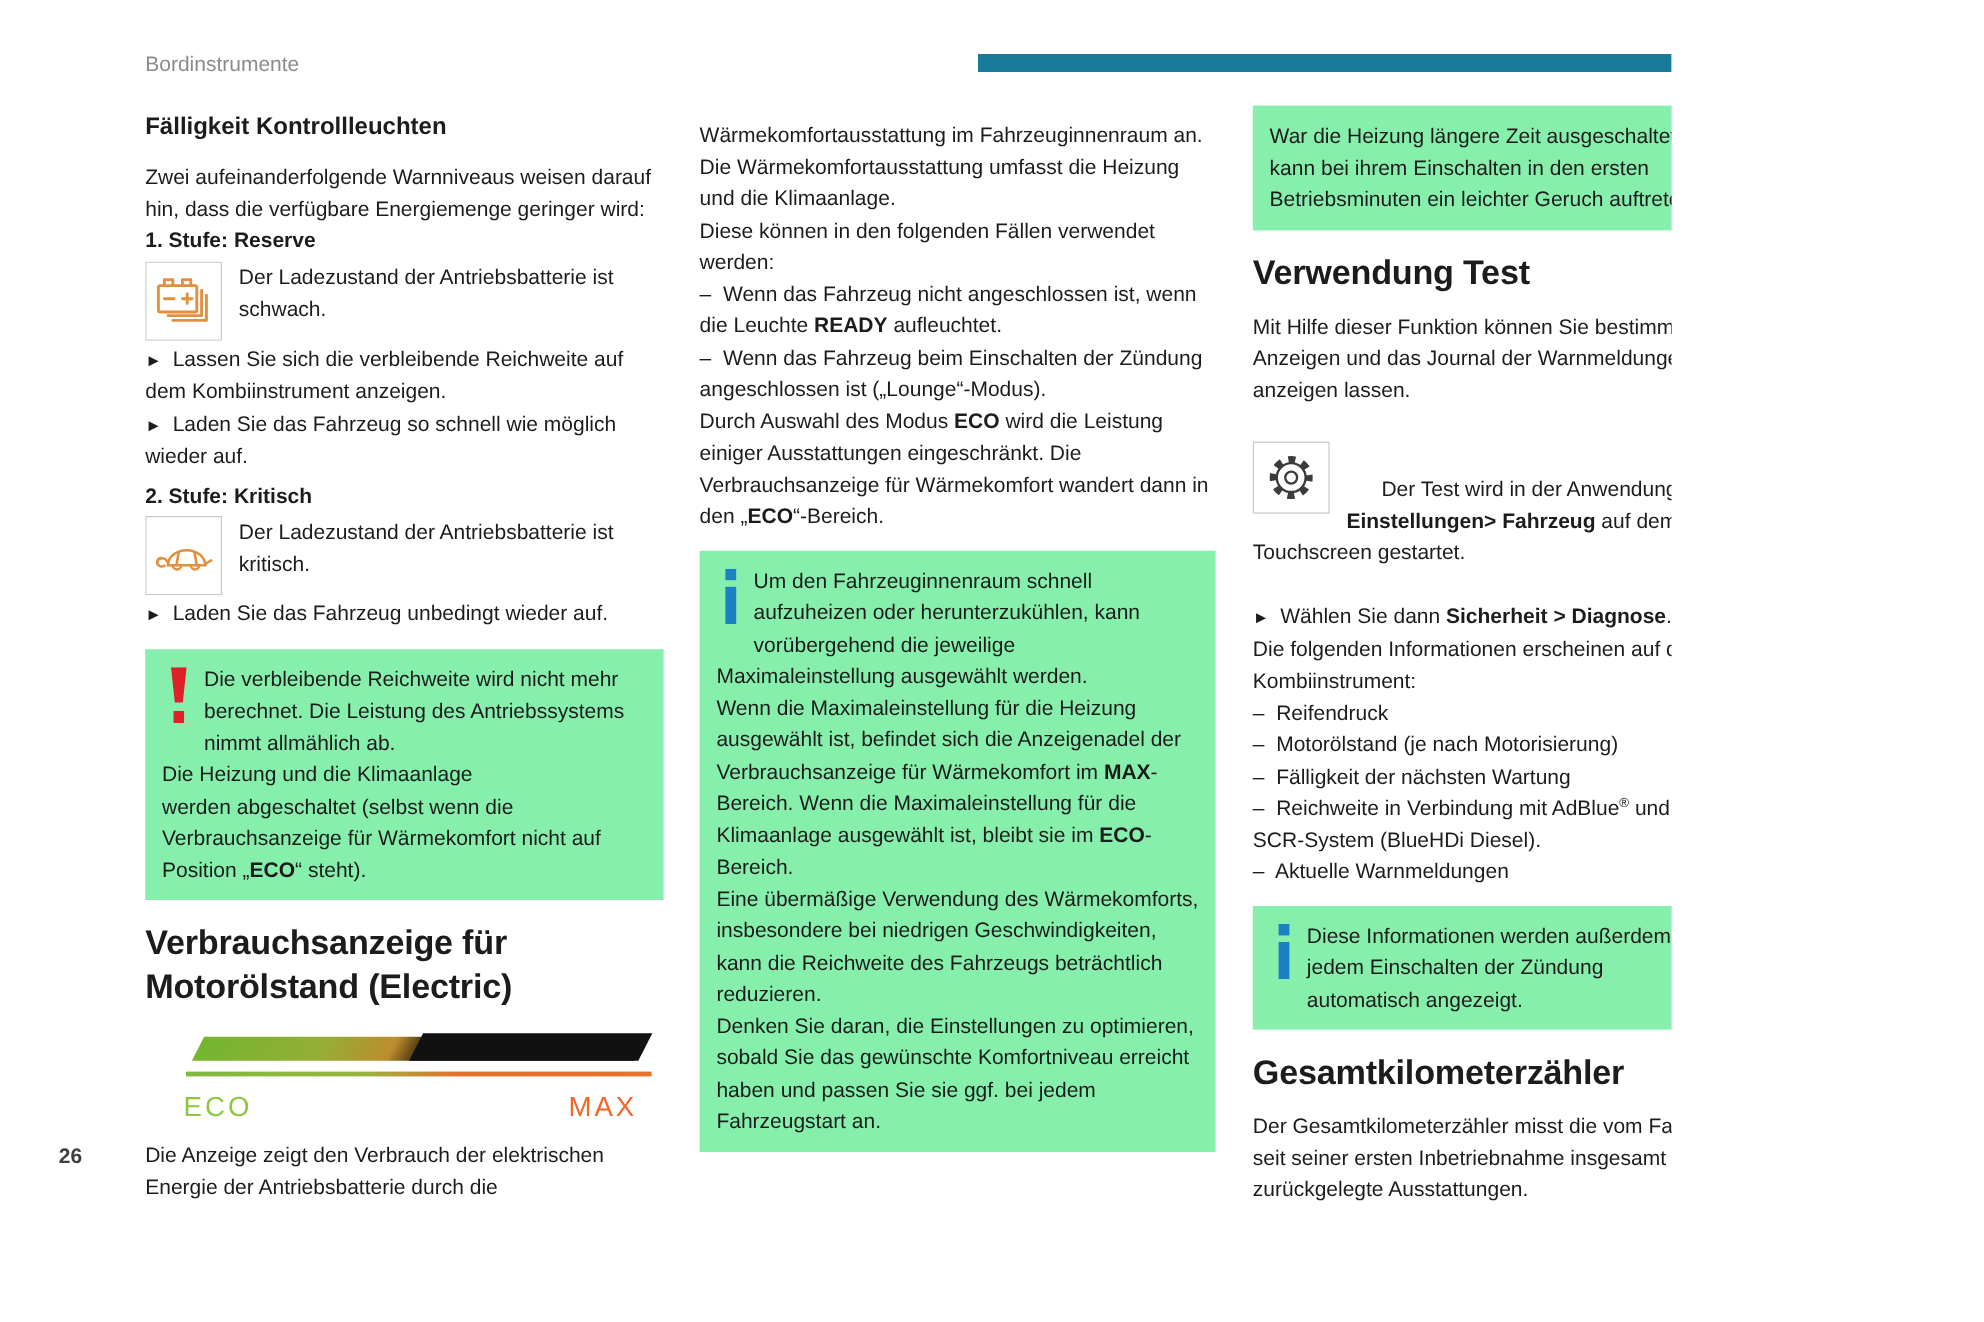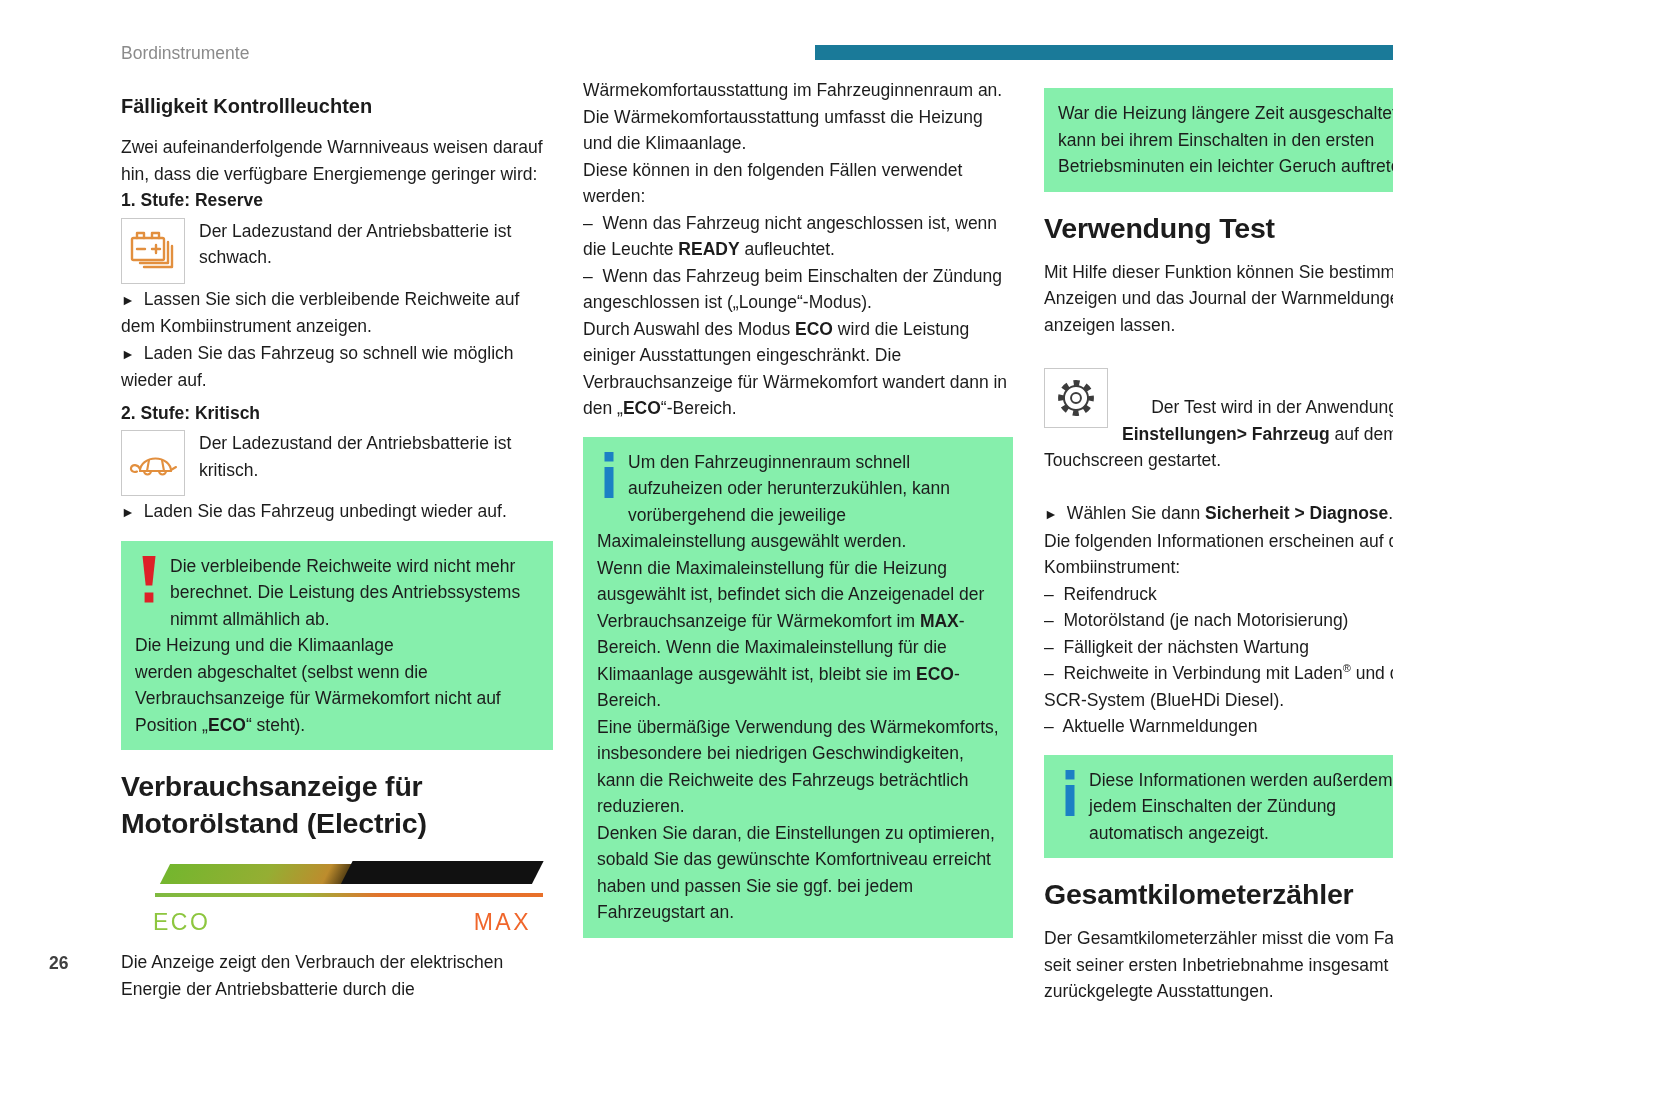--- a/index.html
+++ b/index.html
@@ -5,21 +5,21 @@
   html,body{margin:0;padding:0;background:#fff;}
   .page{position:relative;width:1393px;height:1102px;background:#ffffff;overflow:hidden;
         font-family:"Liberation Sans",sans-serif;color:#1c1c1c;font-size:17.5px;line-height:26.5px;}
   
   .header-label{position:absolute;left:121px;top:40px;color:#8b8b8b;font-size:17.5px;}
   .accent-bar{position:absolute;left:815px;right:0;top:45px;height:15px;background:#1a7a99;}
   .page-number{position:absolute;left:49px;top:950px;font-weight:bold;color:#404040;font-size:17.5px;}
   
   .col{position:absolute;top:92px;}
   #col1{left:121px;width:432px;}
-  #col2{left:583px;width:430px;top:77px;}
+  #col2{left:583px;width:430px;top:99px;}
   #col3{left:1044px;width:430px;top:86px;}
   p{margin:0;}
   .b{font-weight:bold;}
   .sup{font-size:11px;vertical-align:super;line-height:0;}
   .pre{white-space:pre-wrap;}
   .h1{font-size:28.5px;line-height:37px;font-weight:bold;margin:18px 0 12px;letter-spacing:-0.2px;}
   .h2{font-size:20px;line-height:24px;font-weight:bold;margin:2px 0 16px;}
   .stage-label{font-weight:bold;}
   .arrow{font-size:14px;margin-right:9px;}
   .icon-row{overflow:hidden;margin:4px 0 2px;}
@@ -169,21 +169,21 @@
       <span class="pre"><span>Der Test wird in der Anwendung
 </span><span class="b">Einstellungen&gt; Fahrzeug</span><span> auf dem Touchscreen gestartet.</span></span>
     </div>
 
     <p><span class="arrow">►</span><span><span>Wählen Sie dann </span><span class="b">Sicherheit &gt; Diagnose</span><span>.</span></span></p>
 
     <p>Die folgenden Informationen erscheinen auf dem Kombiinstrument:</p>
     <div class="pre"><span>–  Reifendruck
 –  Motorölstand (je nach Motorisierung)
 –  Fälligkeit der nächsten Wartung
-–  Reichweite in Verbindung mit Laden</span><span class="sup">®</span><span> und dem
+–  Reichweite in Verbindung mit AdBlue</span><span class="sup">®</span><span> und dem
 SCR-System (BlueHDi Diesel).
 –  Aktuelle Warnmeldungen</span></div>
 
     <div class="note-box">
       <span class="float-icon">
         <svg width="12" height="46" viewBox="0 0 12 46">
           <rect fill="#1b80c4" x="1.5" y="0" width="9" height="9.5"></rect>
           <rect fill="#1b80c4" x="1.5" y="15" width="9" height="31"></rect>
         </svg>
       </span>

